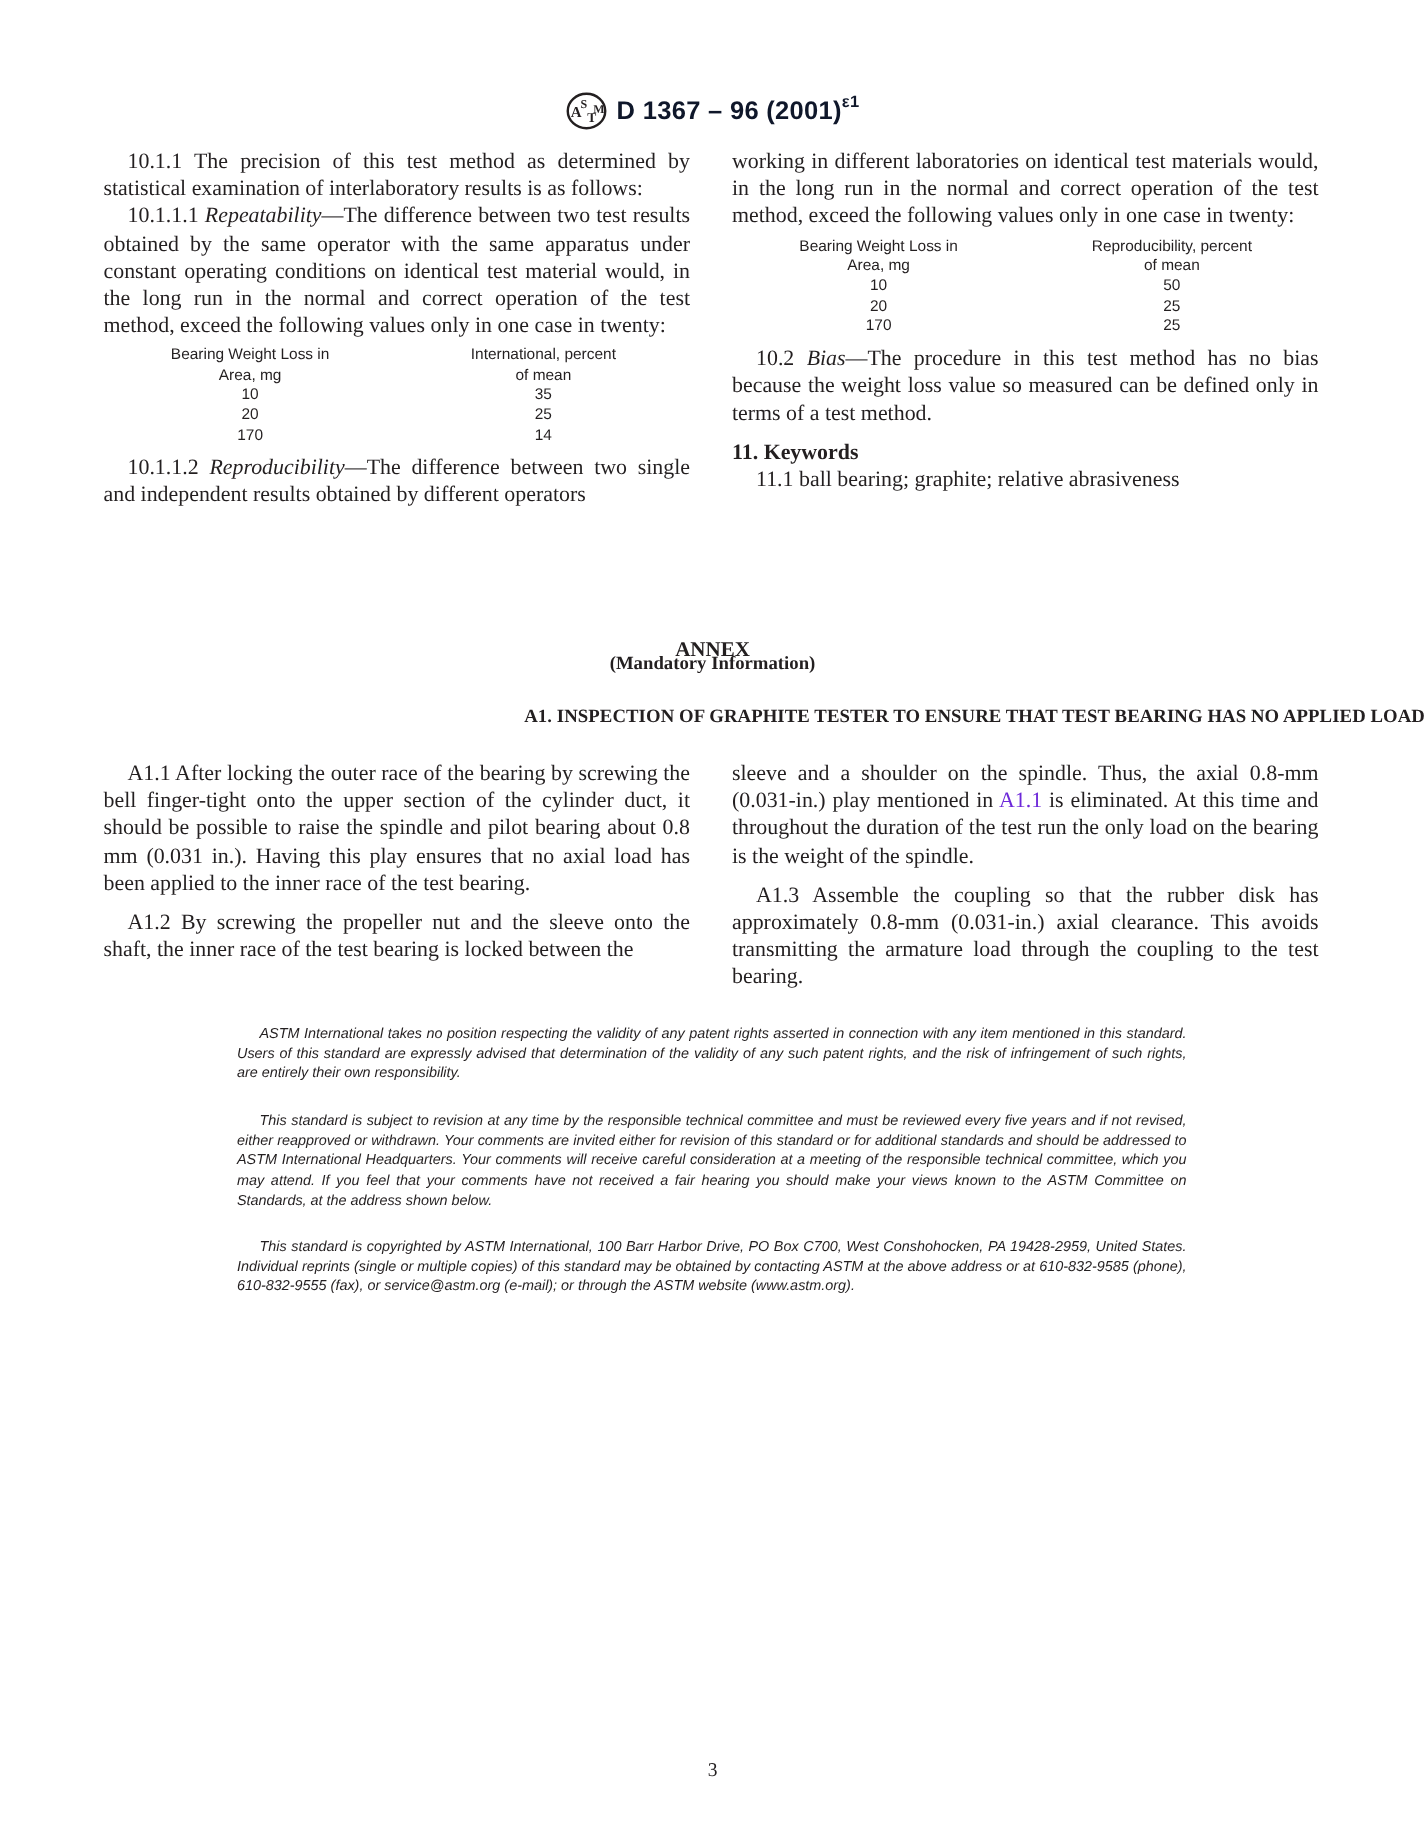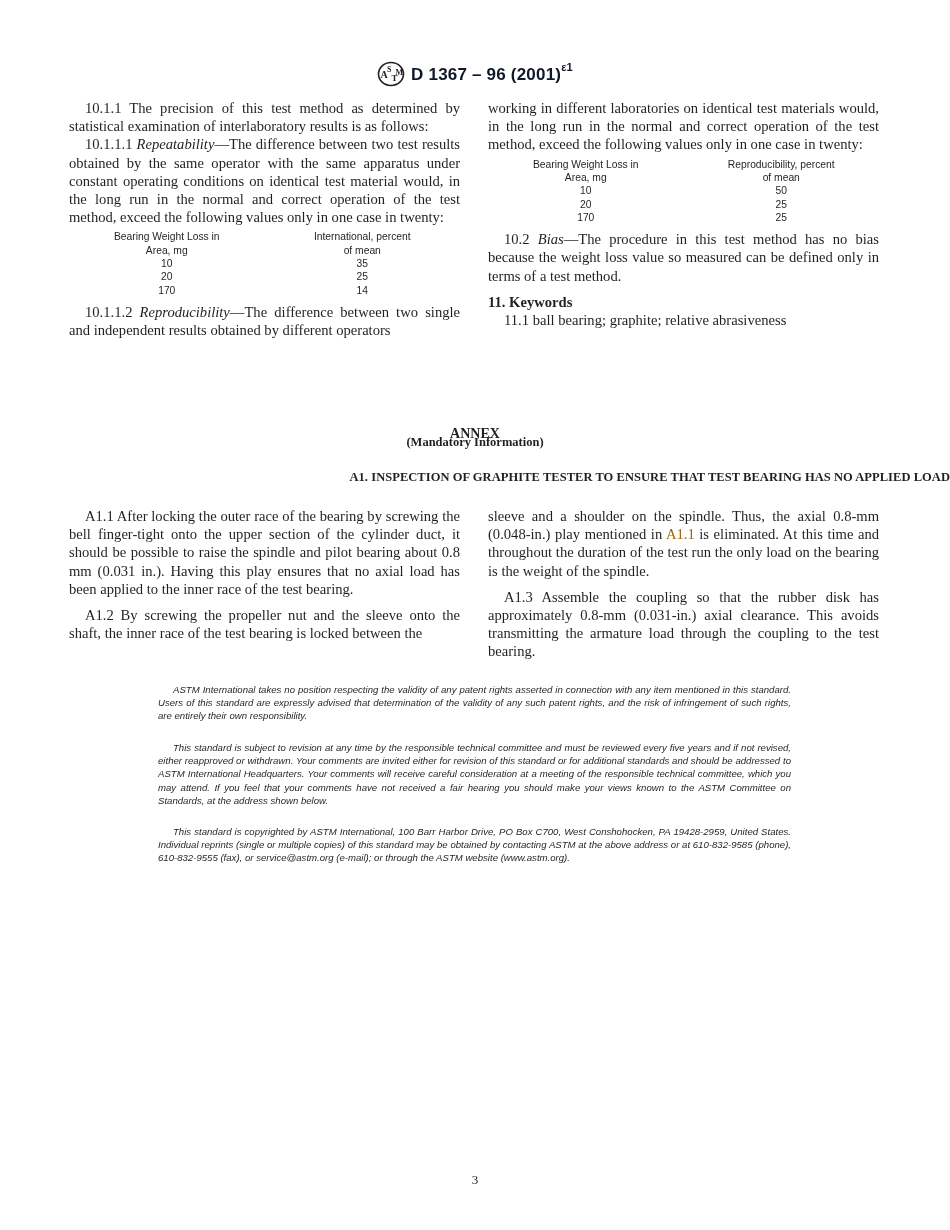--- a/index.html
+++ b/index.html
@@ -23,21 +23,21 @@
 
     .gap { height: 8px; }
     .section-heading { font-weight: bold; margin-top: 6px; margin-bottom: 4px; }
 
     .annex-title { position: absolute; top: 399px; left: 0; width: 950px; text-align: center; font-family: "Liberation Serif", serif; font-weight: bold; font-size: 14px; margin-top: 27px; }
     .annex-sub { position: absolute; top: 435px; left: 0; width: 950px; text-align: center; font-family: "Liberation Serif", serif; font-weight: bold; font-size: 12.5px; }
     .annex-a1 { position: absolute; top: 470px; left: 0; width: 950px; text-align: right; font-family: "Liberation Serif", serif; font-weight: bold; font-size: 12.5px; letter-spacing: 0.05px; }
 
     .col-left-annex { left: 69px; top: 507px; width: 391px; }
     .col-right-annex { left: 488px; top: 507px; width: 391px; }
-    .link { color: #a16207; text-decoration: none; cursor: pointer; }
+    .link { color: #6d28d9; text-decoration: none; cursor: pointer; }
 
     .notice { position: absolute; left: 158px; width: 633px; font-family: "Liberation Sans", sans-serif; font-style: italic; font-size: 9.6px; line-height: 13.2px; text-align: justify; }
     .notice p { margin: 0; text-indent: 15px; }
     .n1 { top: 683px; }
     .n2 { top: 741px; }
     .n3 { top: 825px; }
 
     .page-num { position: absolute; top: 1172px; left: 0; width: 950px; text-align: center; font-family: "Liberation Serif", serif; font-size: 13px; }
   </style>
 </head>
@@ -116,21 +116,21 @@
 <div class="annex-sub">(Mandatory Information)</div>
 <div class="annex-a1">A1. INSPECTION OF GRAPHITE TESTER TO ENSURE THAT TEST BEARING HAS NO APPLIED LOAD</div>
 
 <div class="col col-left-annex">
   <p class="indent">A1.1 After locking the outer race of the bearing by screwing the bell finger-tight onto the upper section of the cylinder duct, it should be possible to raise the spindle and pilot bearing about 0.8 mm (0.031 in.). Having this play ensures that no axial load has been applied to the inner race of the test bearing.</p>
   <div class="gap"></div>
   <p class="indent">A1.2 By screwing the propeller nut and the sleeve onto the shaft, the inner race of the test bearing is locked between the</p>
 </div>
 
 <div class="col col-right-annex">
-  <p><span>sleeve and a shoulder on the spindle. Thus, the axial 0.8-mm (0.048-in.) play mentioned in </span><a class="link">A1.1</a><span> is eliminated. At this time and throughout the duration of the test run the only load on the bearing is the weight of the spindle.</span></p>
+  <p><span>sleeve and a shoulder on the spindle. Thus, the axial 0.8-mm (0.031-in.) play mentioned in </span><a class="link">A1.1</a><span> is eliminated. At this time and throughout the duration of the test run the only load on the bearing is the weight of the spindle.</span></p>
   <div class="gap"></div>
   <p class="indent">A1.3 Assemble the coupling so that the rubber disk has approximately 0.8-mm (0.031-in.) axial clearance. This avoids transmitting the armature load through the coupling to the test bearing.</p>
 </div>
 
 <div class="notice n1">
   <p>ASTM International takes no position respecting the validity of any patent rights asserted in connection with any item mentioned in this standard. Users of this standard are expressly advised that determination of the validity of any such patent rights, and the risk of infringement of such rights, are entirely their own responsibility.</p>
 </div>
 <div class="notice n2">
   <p>This standard is subject to revision at any time by the responsible technical committee and must be reviewed every five years and if not revised, either reapproved or withdrawn. Your comments are invited either for revision of this standard or for additional standards and should be addressed to ASTM International Headquarters. Your comments will receive careful consideration at a meeting of the responsible technical committee, which you may attend. If you feel that your comments have not received a fair hearing you should make your views known to the ASTM Committee on Standards, at the address shown below.</p>
 </div>

